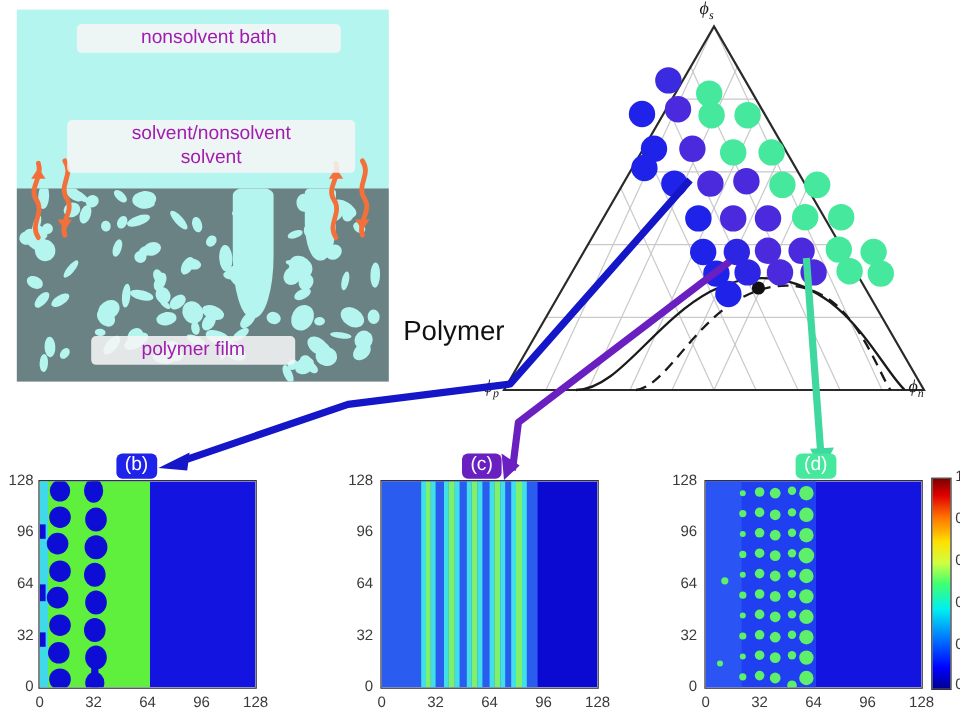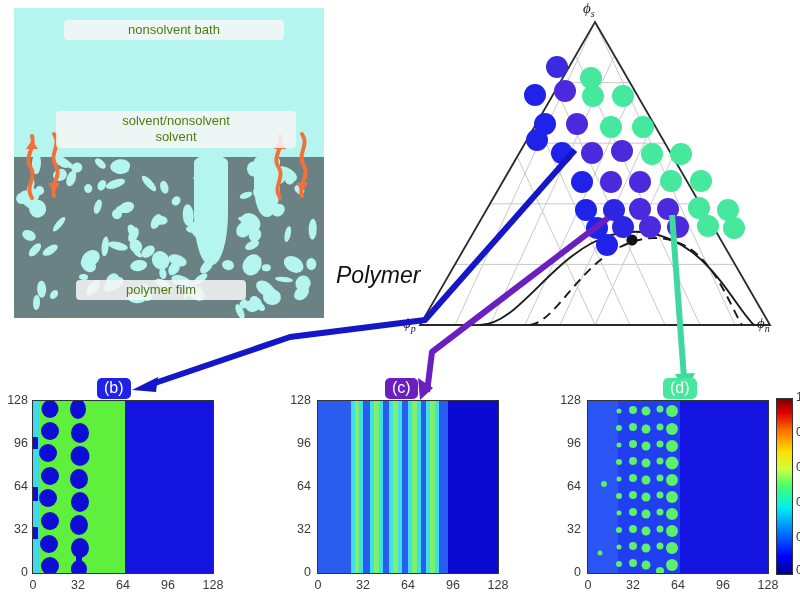--- a/index.html
+++ b/index.html
@@ -7,21 +7,21 @@
        font-family:"Liberation Sans",sans-serif;color:#111;}
   .abs{position:absolute;}
 
   
   #schematic{left:14px;top:8px;width:310px;height:310px;}
   #bath{position:absolute;left:0;top:0;width:100%;height:48%;background:#b4f5f0;}
   #film{position:absolute;left:0;top:48%;width:100%;height:52%;background:#6b8284;overflow:hidden;}
   .pore{position:absolute;background:#b4f5f0;border-radius:50%;}
   #finger{position:absolute;background:#b4f5f0;}
   .lbl-chip{position:absolute;background:rgba(245,245,245,.88);
-            border-radius:4px;padding:2px 10px;font-size:13px;color:#4d7c0f;
+            border-radius:4px;padding:2px 10px;font-size:16px;color:#a21caf;
             white-space:nowrap;text-align:center;line-height:1.25;}
   .squig{position:absolute;}
 
   
   #ternary{left:330px;top:0px;width:470px;height:365px;}
   #ternary svg{display:block;}
   .ax-lbl{position:absolute;font-family:"Liberation Serif",serif;font-style:italic;
           font-size:15px;color:#1a1a1a;}
   .ax-lbl sub{font-size:10px;font-style:italic;}
   .corner-txt{position:absolute;font-size:23px;color:#111;}
@@ -157,21 +157,21 @@
 
   <svg class="squig" width="56" height="90" style="left:252px;top:108px;">
     <path d="M14 82 C6 70 20 62 12 50 C6 40 18 32 14 20" stroke="#f4703a" stroke-width="4" fill="none" stroke-linecap="round"></path>
     <path d="M14 24 l-6 9 l12 0 z" fill="#f4703a"></path>
     <path d="M36 18 C44 30 30 38 38 50 C44 60 32 68 36 80" stroke="#f4703a" stroke-width="4" fill="none" stroke-linecap="round"></path>
     <path d="M36 76 l-6 -9 l12 0 z" fill="#f4703a"></path>
   </svg>
 
   <div class="lbl-chip" style="left:50px;top:12px;width:200px;">nonsolvent bath</div>
 
-  <div class="lbl-chip" style="left:42px;top:103px;width:220px;">
+  <div class="lbl-chip" style="left:42px;top:92px;width:220px;">
     <span>solvent/nonsolvent</span><br>
     <span>solvent</span>
   </div>
 
   <div class="lbl-chip" style="left:62px;top:272px;width:150px;">polymer film</div>
 </div>
 
 <div id="ternary" class="abs">
   <svg width="470" height="365">
     <defs>
@@ -253,21 +253,21 @@
   <div class="ax-lbl" style="left:253px;top:0;">
     <span>ϕ</span><sub>s</sub>
   </div>
   <div class="ax-lbl" style="left:73px;top:315px;">
     <span>ϕ</span><sub>p</sub>
   </div>
   <div class="ax-lbl" style="left:427px;top:315px;">
     <span>ϕ</span><sub>n</sub>
   </div>
 
-  <div class="corner-txt" style="left:6px;top:262px;font-style:italic;">Polymer</div>
+  <div class="corner-txt" style="left:6px;top:262px;">Polymer</div>
 </div>
 
 <svg class="abs" width="800" height="600" style="left:0;top:0;pointer-events:none;">
 
   <polyline points="575,150 425,320 290,337 152,384" fill="none" stroke="#1516c8" stroke-width="6" stroke-linejoin="round"></polyline>
   <path d="M132,390 l26,-13 l-2,15 z" fill="#1516c8"></path>
 
   <polyline points="608,218 432,352 427,392" fill="none" stroke="#6a1fc0" stroke-width="6" stroke-linejoin="round"></polyline>
   <path d="M420,400 l-2,-22 l15,10 z" fill="#6a1fc0"></path>
 

